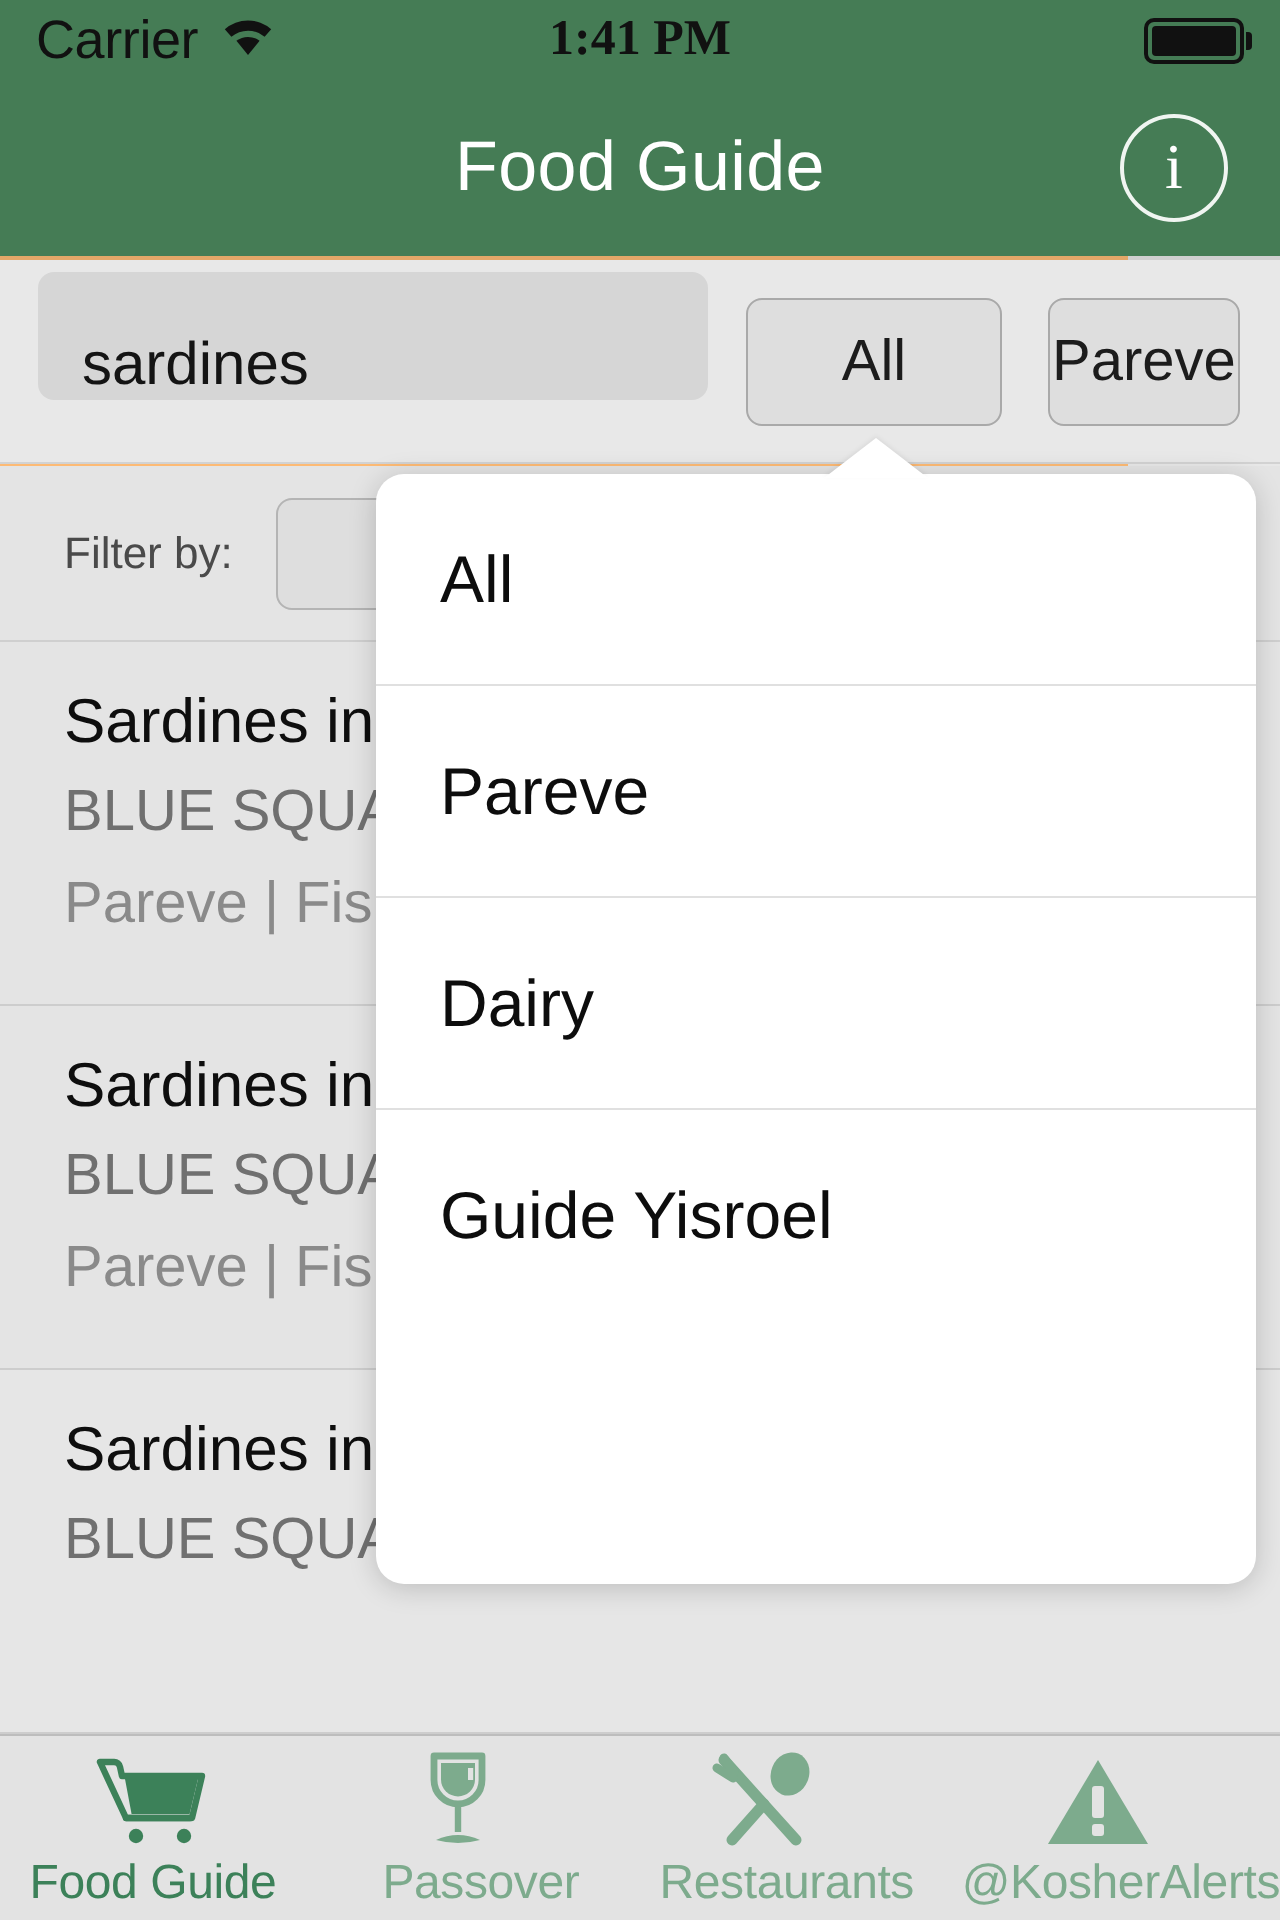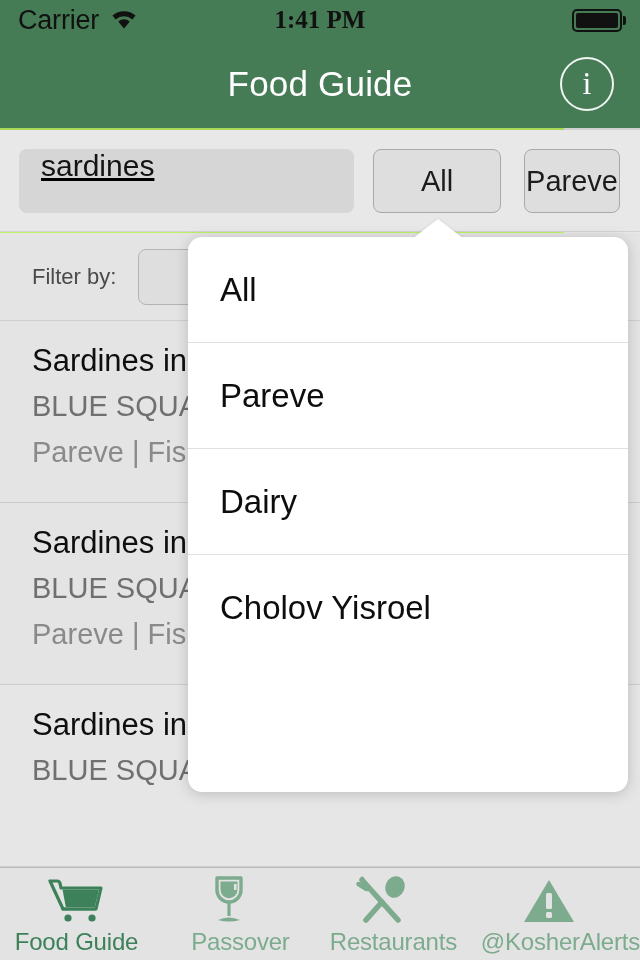--- a/index.html
+++ b/index.html
@@ -5,21 +5,21 @@
   * { margin:0; padding:0; box-sizing:border-box; }
   html, body {
     width:640px; height:960px;
     font-family:"Liberation Sans", sans-serif;
     background:#e8e8e8;
     overflow:hidden;
   }
   #app {
     position:relative;
     width:564px; height:960px;
-    background:#bef264;
+    background:#fdba74;
     border-radius:23px;
   }
 
   
   .statusbar {
     position:absolute; top:0; left:0; width:640px; height:40px;
     background:#457c55;
     display:flex; align-items:center;
     color:#0d0d0d;
   }
@@ -63,23 +63,23 @@
     background:rgba(0,0,0,0.10);
   }
 
   
   .searchbar {
     position:absolute; top:130px; left:0; width:640px; height:102px;
     background:#e8e8e8;
     border-bottom:1px solid #d2d2d2;
   }
   .search-field {
-    position:absolute; left:19px; top:19px; width:335px; height:64px;
+    position:absolute; left:19px; top:6px; width:335px; height:64px;
     background:#d6d6d6; border-radius:8px;
-    display:flex; align-items:flex-start; padding:0 22px;text-decoration:underline;
+    display:flex; align-items:flex-end; padding:0 22px;
   }
   .search-field .val { font-size:30px; color:#141414; }
   .btn {
     position:absolute; top:19px; height:64px;
     background:#dedede; border:1px solid #a9a9a9; border-radius:8px;
     display:flex; align-items:center; justify-content:center;
     color:#1c1c1c; font-size:29px; cursor:pointer;
   }
   .btn-all    { left:373px; width:128px; }
   .btn-search { left:524px; width:96px; }
@@ -224,21 +224,21 @@
       <div class="row-brand">BLUE SQUARE.</div>
       <div class="chevron"></div>
     </div>
   </div>
 
   <div class="pop-arrow"></div>
   <div class="popover">
     <div class="pop-item">All</div>
     <div class="pop-item">Pareve</div>
     <div class="pop-item">Dairy</div>
-    <div class="pop-item">Cholov Yisroel</div>
+    <div class="pop-item">Guide Yisroel</div>
   </div>
 
   <div class="tabbar">
 
     <div class="tab active">
       <div class="ico">
         <svg width="56" height="48" viewBox="0 0 56 48">
           <path d="M2 4 h7 a3 3 0 0 1 3 2.4 L13 11 h40 l-5 21 h-33 z" fill="none" stroke="#3c8159" stroke-width="3.2" stroke-linejoin="round"></path>
           <path d="M14.5 12.5 h36.5 l-4.2 17.5 h-29 z" fill="#3c8159"></path>
           <path d="M15 32 h32" stroke="#3c8159" stroke-width="3.2" stroke-linecap="round" fill="none"></path>

